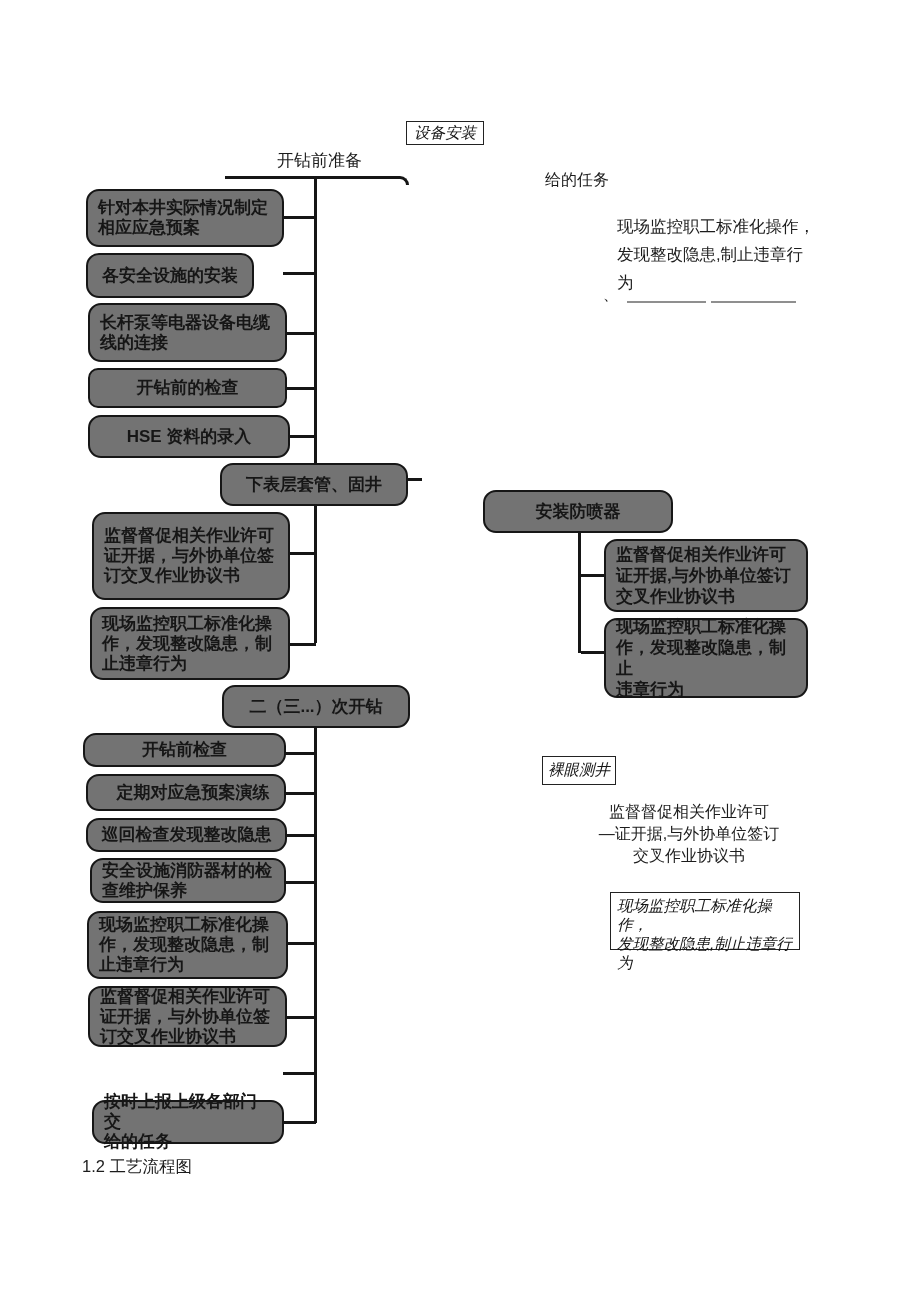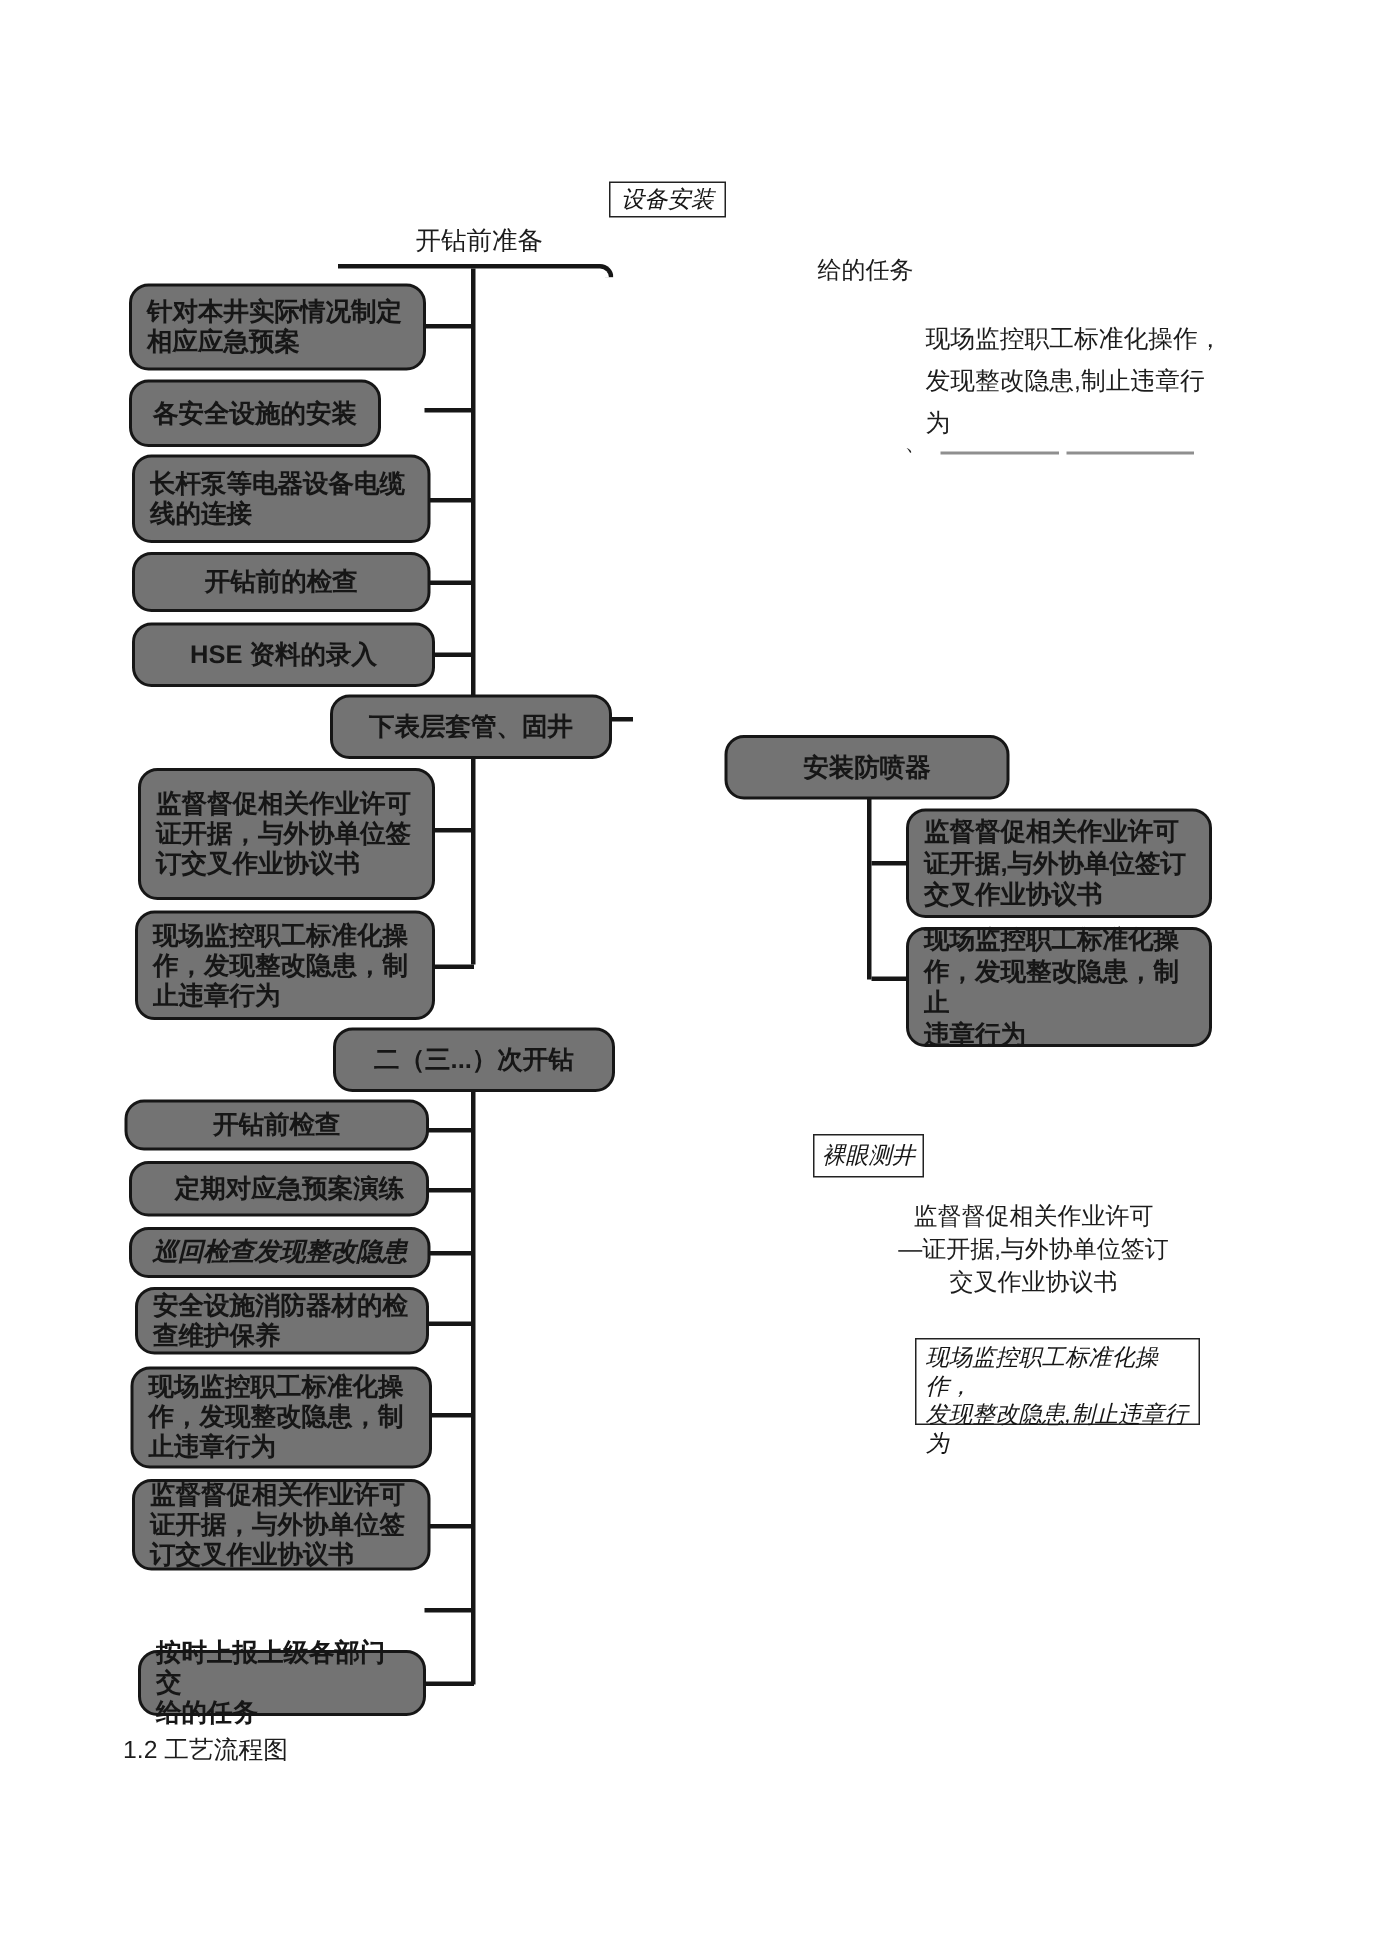--- a/index.html
+++ b/index.html
@@ -63,21 +63,21 @@
     <span class="txt">针对本井实际情况制定
 相应应急预案</span>
     </div>
   <div class="rbox c" style="left:86px;top:253px;width:168px;height:45px;">
     <span class="txt">各安全设施的安装</span>
     </div>
   <div class="rbox" style="left:88px;top:303px;width:199px;height:59px;">
     <span class="txt">长杆泵等电器设备电缆
 线的连接</span>
     </div>
-  <div class="rbox c" style="left:88px;top:368px;width:199px;height:40px;">
+  <div class="rbox c" style="left:88px;top:368px;width:199px;height:40px;border-radius:10px;">
     <span class="txt">开钻前的检查</span>
     </div>
   <div class="rbox c" style="left:88px;top:415px;width:202px;height:43px;">
     <span class="txt">HSE 资料的录入</span>
     </div>
 
   <div class="rbox c" style="left:220px;top:463px;width:188px;height:43px;">
     <span class="txt">下表层套管、固井</span>
     </div>
   <div class="hl" style="left:408px;top:478px;width:14px;"></div>
@@ -96,21 +96,21 @@
   <div class="rbox c" style="left:222px;top:685px;width:188px;height:43px;">
     <span class="txt">二（三...）次开钻</span>
     </div>
 
   <div class="rbox c" style="left:83px;top:733px;width:203px;height:34px;">
     <span class="txt">开钻前检查</span>
     </div>
   <div class="rbox c" style="left:86px;top:774px;width:200px;height:37px;padding-left:24px;">
     <span class="txt">定期对应急预案演练</span>
     </div>
-  <div class="rbox c" style="left:86px;top:818px;width:201px;height:34px;font-style:italic;">
+  <div class="rbox c" style="left:86px;top:818px;width:201px;height:34px;">
     <span class="txt">巡回检查发现整改隐患</span>
     </div>
   <div class="rbox" style="left:90px;top:858px;width:196px;height:45px;">
     <span class="txt">安全设施消防器材的检
 查维护保养</span>
     </div>
   <div class="rbox" style="left:87px;top:911px;width:201px;height:68px;">
     <span class="txt">现场监控职工标准化操
 作，发现整改隐患，制
 止违章行为</span>

